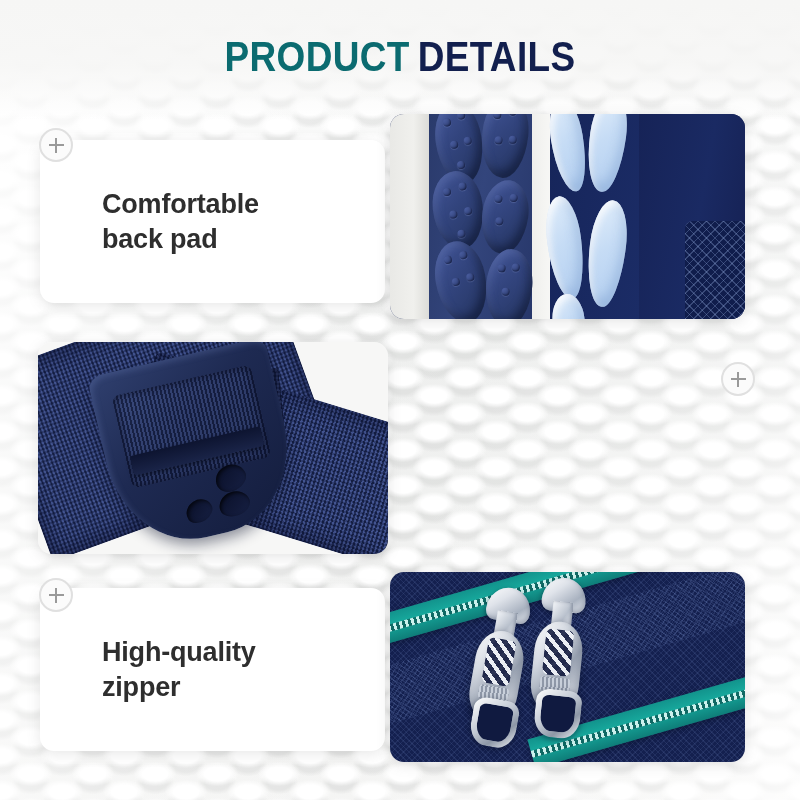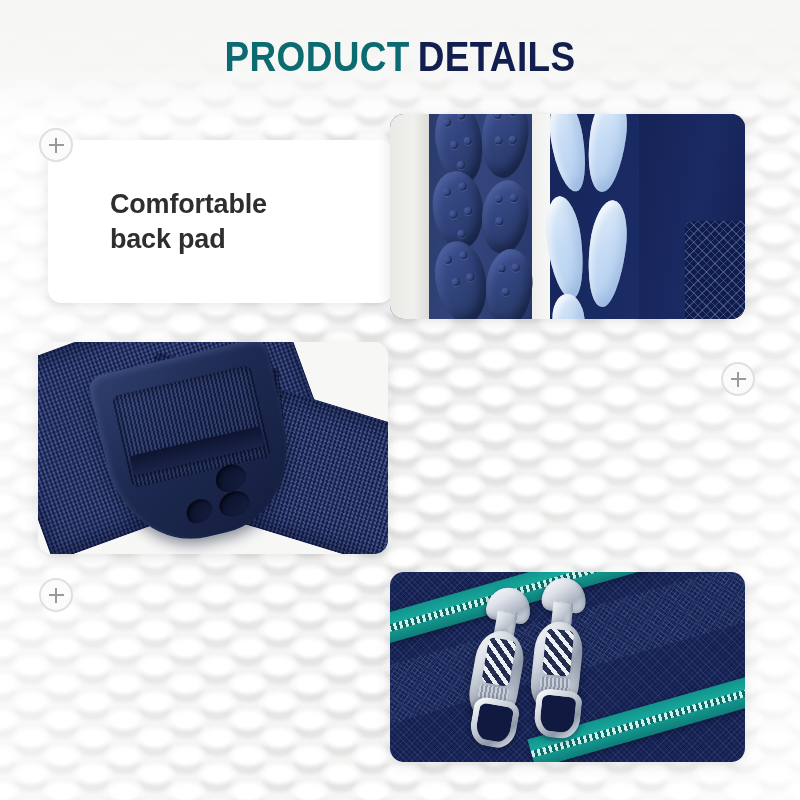--- a/index.html
+++ b/index.html
@@ -346,21 +346,21 @@
 <div id="poster">
 
   <div class="bg-texture"></div>
   <div class="bg-sheen"></div>
   <div class="bg-top-fade"></div>
 
   <div class="heading">
     <span class="word-a">PRODUCT</span><span class="word-b">DETAILS</span>
   </div>
 
-  <div class="text-card" style="left:48px; top:140px; width:345px; height:163px;">
+  <div class="text-card" style="left:40px; top:140px; width:345px; height:163px;">
     <div class="card-text" style="margin-left:62px;">Comfortable
 back pad</div>
   </div>
   <div class="plus-badge" style="left:39px; top:128px;"></div>
 
   <div class="photo" style="left:390px; top:114px; width:355px; height:205px;">
     <div class="pad-scene">
       <div class="pad-leftband"></div>
       <div class="pad-colA"></div>
       <div class="pad-colB"></div>
@@ -424,20 +424,24 @@
         <div class="buckle-bar"></div>
         <div class="buckle-hole bh1"></div>
         <div class="buckle-hole bh2"></div>
         <div class="buckle-hole bh3"></div>
       </div>
     </div>
   </div>
 
   <div class="plus-badge" style="left:721px; top:362px;"></div>
 
+  <div class="text-card" style="left:40px; top:588px; width:345px; height:163px;">
+    <div class="card-text" style="margin-left:62px;">High-quality
+zipper</div>
+  </div>
   <div class="plus-badge" style="left:39px; top:578px;"></div>
 
   <div class="photo" style="left:390px; top:572px; width:355px; height:190px;">
     <div class="zip-scene">
       <div class="zip-tape zt1"></div>
       <div class="zip-navy-band"></div>
       <div class="zip-tape zt2"></div>
 
       <div class="puller" style="left:96px; top:16px; transform:rotate(10deg);">
         <div class="pull-head"></div>

